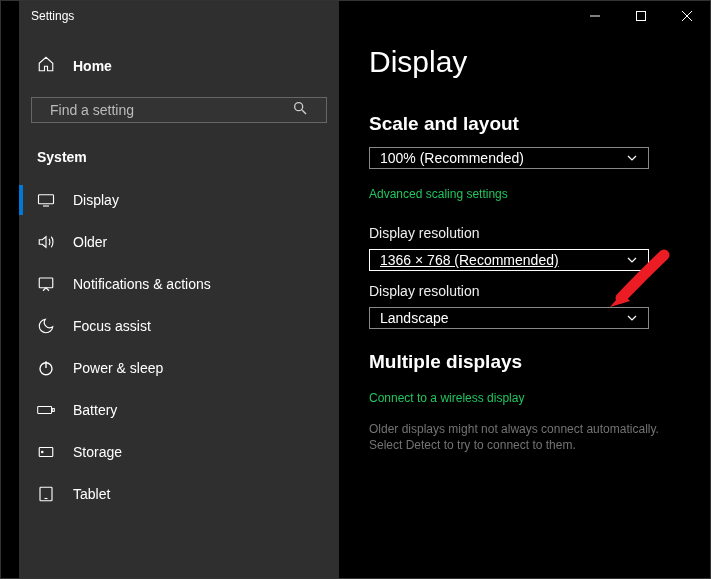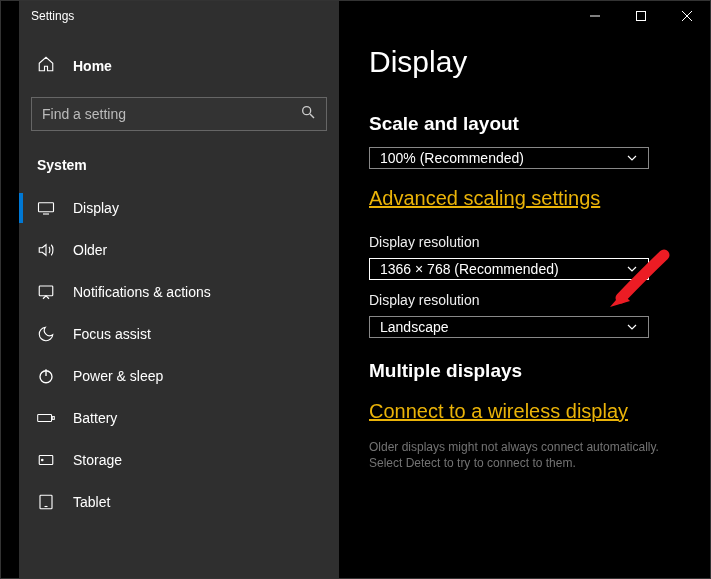--- a/index.html
+++ b/index.html
@@ -2,39 +2,39 @@
 <html><head>
 <meta charset="utf-8">
 <style>
   * { box-sizing: border-box; margin: 0; padding: 0; font-family: "Segoe UI", Arial, sans-serif; }
   body { width: 711px; height: 579px; background: #000; color: #fff; overflow: hidden; position: relative; border: 1px solid #333; }
   .app { display: flex; width: 100%; height: 100%; }
   .sidebar { width: 320px; background: #2b2b2b; background-image: linear-gradient(rgba(255,255,255,0.02), rgba(255,255,255,0.02)); display: flex; flex-direction: column; margin-left: 18px; }
   .titlebar { height: 30px; display: flex; align-items: center; padding: 0 12px; font-size: 12px; }
   .home-row { display: flex; align-items: center; padding: 10px 18px 10px 18px; margin-top: 14px; gap: 18px; cursor: pointer; }
   .home-row .lbl { font-size: 14px; font-weight: bold; }
-  .search-box { margin: 10px 12px 18px 12px; height: 34px; border: 1px solid #666; display: flex; align-items: center; padding: 0 10px; background: rgba(255,255,255,0.02); }
+  .search-box { margin: 10px 12px 18px 12px; height: 26px; border: 1px solid #666; display: flex; align-items: center; padding: 0 18px; background: rgba(255,255,255,0.02); }
   .search-box input { flex: 1; background: transparent; border: none; outline: none; color: #ccc; font-size: 14px; }
   .search-box input::placeholder { color: #bbb; }
   .section-title { padding: 8px 18px 14px 18px; font-size: 14px; font-weight: 600; }
   .nav { display: flex; flex-direction: column; }
   .nav-item { display: flex; align-items: center; padding: 12px 18px; gap: 18px; font-size: 14px; cursor: pointer; position: relative; }
   .nav-item.selected::before { content: ""; position: absolute; left: 0; top: 6px; bottom: 6px; width: 4px; background: #0078d4; }
   .nav-item .icon { width: 18px; height: 18px; display:flex; align-items:center; justify-content:center; flex-shrink:0; }
   .nav-item .lbl { color: #fff; }
   .content { flex: 1; background: #000; padding: 0 0 0 0; position: relative; }
   .winctrls { position: absolute; top: 0; right: 0; display: flex; }
   .winbtn { width: 46px; height: 30px; display:flex; align-items:center; justify-content:center; color:#fff; font-size:12px; cursor:pointer; }
   .content-inner { padding: 44px 30px 0 30px; }
   h1.page-title { font-size: 30px; font-weight: 400; margin-bottom: 34px; }
   h2.sub { font-size: 19px; font-weight: 600; margin-top: 6px; margin-bottom: 12px; }
   .opt-label { font-size: 14px; color: #eee; margin-top: 8px; margin-bottom: 8px; }
   .dropdown { width: 280px; height: 22px; border: 1px solid #888; display:flex; align-items:center; justify-content:space-between; padding: 0 10px; font-size: 14px; background: #000; cursor:pointer; margin-bottom: 12px; }
-  .dropdown.hl { border-color: #fff; }
-  .link { color: #eab308; font-size: 20px; margin: 6px 0 16px 0; cursor:pointer; display:inline-block;text-decoration:underline; }
+  .dropdown.hl { border-color: #fff; text-decoration: underline; }
+  .link { color: #22c55e; font-size: 12px; margin: 6px 0 16px 0; cursor:pointer; display:inline-block; }
   .desc { font-size: 12px; color: #737373; line-height: 1.35; max-width: 320px; }
   .chev svg { display:block; }
   .arrow { position: absolute; left: 603px; top: 248px; z-index: 50; pointer-events: none; }
 </style>
 </head>
 <body>
 
 <div class="app">
 
   <div class="sidebar">

